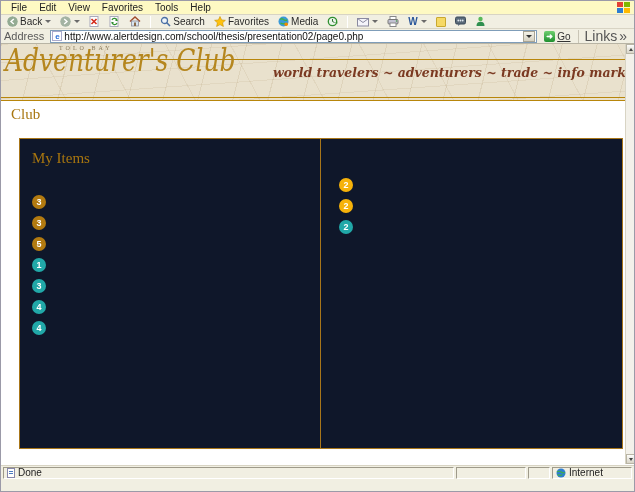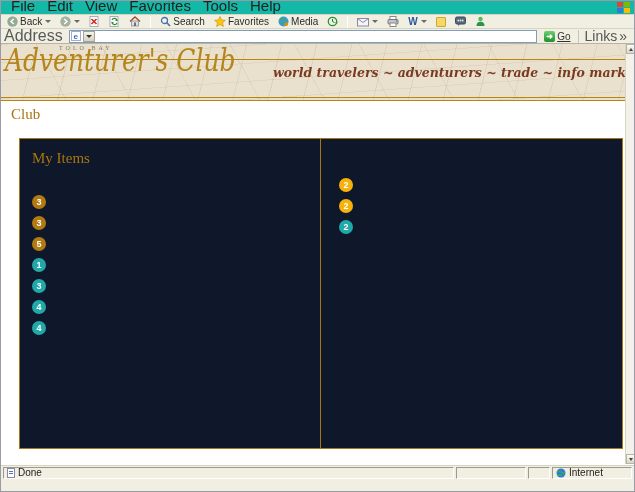--- a/index.html
+++ b/index.html
@@ -9,41 +9,41 @@
   
   .titlebar { height:17px; background:linear-gradient(to bottom,#eceaf2 0%,#d8d6e2 45%,#c4c2d2 100%); display:flex; align-items:center; padding:0 3px; border-bottom:1px solid #a8a6b4; }
   .titlebar .ticon { width:11px; height:12px; background:#fff; border:1px solid #7a8ab0; margin-right:3px; position:relative; flex:none; }
   .titlebar .ticon::after { content:""; position:absolute; left:1px; top:2px; width:7px; height:1px; background:#4a7ac0; box-shadow:0 2px 0 #4a7ac0, 0 4px 0 #4a7ac0; }
   .titlebar .ttext { font-size:11px; font-weight:bold; color:#1a1a1a; white-space:nowrap; overflow:hidden; flex:1; }
   .winbtns { display:flex; gap:2px; flex:none; }
   .winbtn { width:16px; height:14px; border:1px solid #fff; border-radius:2px; font-size:9px; line-height:12px; text-align:center; color:#3a3a5a; background:linear-gradient(to bottom,#e8e6f2,#b8b6ca); }
   .winbtn.close { background:linear-gradient(to bottom,#ef9a71,#d24e1f); color:#fff; font-weight:bold; }
 
   
-  .menubar { height:14px; background:#14b8a6; display:flex; align-items:flex-end; padding:0 4px; border-bottom:1px solid #d8d4c4; font-size:15px; color:#222; }
+  .menubar { height:14px; background:#fef9c3; display:flex; align-items:center; padding:0 4px; border-bottom:1px solid #d8d4c4; font-size:10px; color:#222; }
   .menubar .mitem { padding:0 6px; }
   .menubar .spring { flex:1; }
   .winlogo { width:13px; height:12px; display:grid; grid-template-columns:6px 6px; grid-template-rows:5px 5px; gap:1px; }
   .winlogo i { display:block; }
   .winlogo i:nth-child(1){background:#e34234;} .winlogo i:nth-child(2){background:#7eb900;}
   .winlogo i:nth-child(3){background:#2d7dd2;} .winlogo i:nth-child(4){background:#ffb900;}
 
   
   .toolbar { height:14px; background:#f1efe2; display:flex; align-items:center; padding:0 4px; gap:5px; border-bottom:1px solid #d8d4c4; font-size:10px; color:#333; }
   .tbtn { display:flex; align-items:center; gap:2px; padding:0 2px; height:13px; }
   .navcirc { width:11px; height:11px; border-radius:50%; flex:none; }
   .chev { width:0; height:0; border-left:3px solid transparent; border-right:3px solid transparent; border-top:3px solid #6a6a6a; margin-left:1px; }
   .sep { width:1px; height:12px; background:#c9c5b6; border-right:1px solid #fff; margin:0 2px; }
   .tlabel { color:#2a2a2a; }
   .wglyph { font-size:10px; font-weight:bold; color:#2b579a; }
   .sticky { width:10px; height:10px; background:#f6d965; border:1px solid #c8a830; border-radius:1px; }
 
   
   .addressbar { height:15px; background:#f1efe2; display:flex; align-items:center; padding:0 3px; gap:4px; border-bottom:1px solid #b8b4a4; font-size:10px; }
-  .alabel { color:#5a5a5a; font-size:16px; padding-right:2px; }
+  .alabel { color:#5a5a5a; font-size:11px; padding-right:2px; }
   .addrinput { flex:1; height:13px; background:#fff; border:1px solid #7f9db9; display:flex; align-items:center; padding:0 1px; gap:2px; overflow:hidden; }
   .addrinput .favico { width:10px; height:10px; background:#fff; border:1px solid #aac; color:#2a6fd6; font-size:8px; font-weight:bold; line-height:9px; text-align:center; flex:none; }
   .addrinput .url { font-size:10px; color:#111; white-space:nowrap; flex:1; }
   .addrdrop { width:12px; height:11px; background:linear-gradient(#f4f2e8,#d6d2c2); border:1px solid #a8a494; display:flex; align-items:center; justify-content:center; flex:none; }
   .addrdrop i { width:0; height:0; border-left:3px solid transparent; border-right:3px solid transparent; border-top:3px solid #333; }
   .gobtn { display:flex; align-items:center; gap:2px; padding:0 3px; height:13px; flex:none; }
   .goicon { width:11px; height:11px; background:linear-gradient(#6fcf6f,#1f8f2f); border-radius:2px; color:#fff; font-size:8px; line-height:11px; text-align:center; font-weight:bold; }
   .golabel { font-size:10px; color:#333;text-decoration:underline; }
   .linksbtn { display:flex; align-items:center; gap:2px; padding:0 4px 0 6px; border-left:1px solid #c9c5b6; height:13px; color:#555; font-size:14px; flex:none; }
 
@@ -214,20 +214,21 @@
           <circle cx="5.5" cy="3" r="2.2" fill="#58b858"></circle>
           <path d="M1.5 10 Q1.5 5.8 5.5 5.8 T9.5 10 Z" fill="#2f8f4f"></path>
         </svg>
     </span>
   </div>
 
   <div class="addressbar">
     <span class="alabel">Address</span>
     <span class="addrinput">
       <span class="favico">e</span>
+      <span class="url">http://www.alertdesign.com/school/thesis/presentation02/page0.php</span>
       <span class="addrdrop">
           <i></i>
         </span>
     </span>
     <span class="gobtn">
       <span class="goicon">➜</span>
       <span class="golabel">Go</span>
     </span>
     <span class="linksbtn">
       <span>Links</span>

